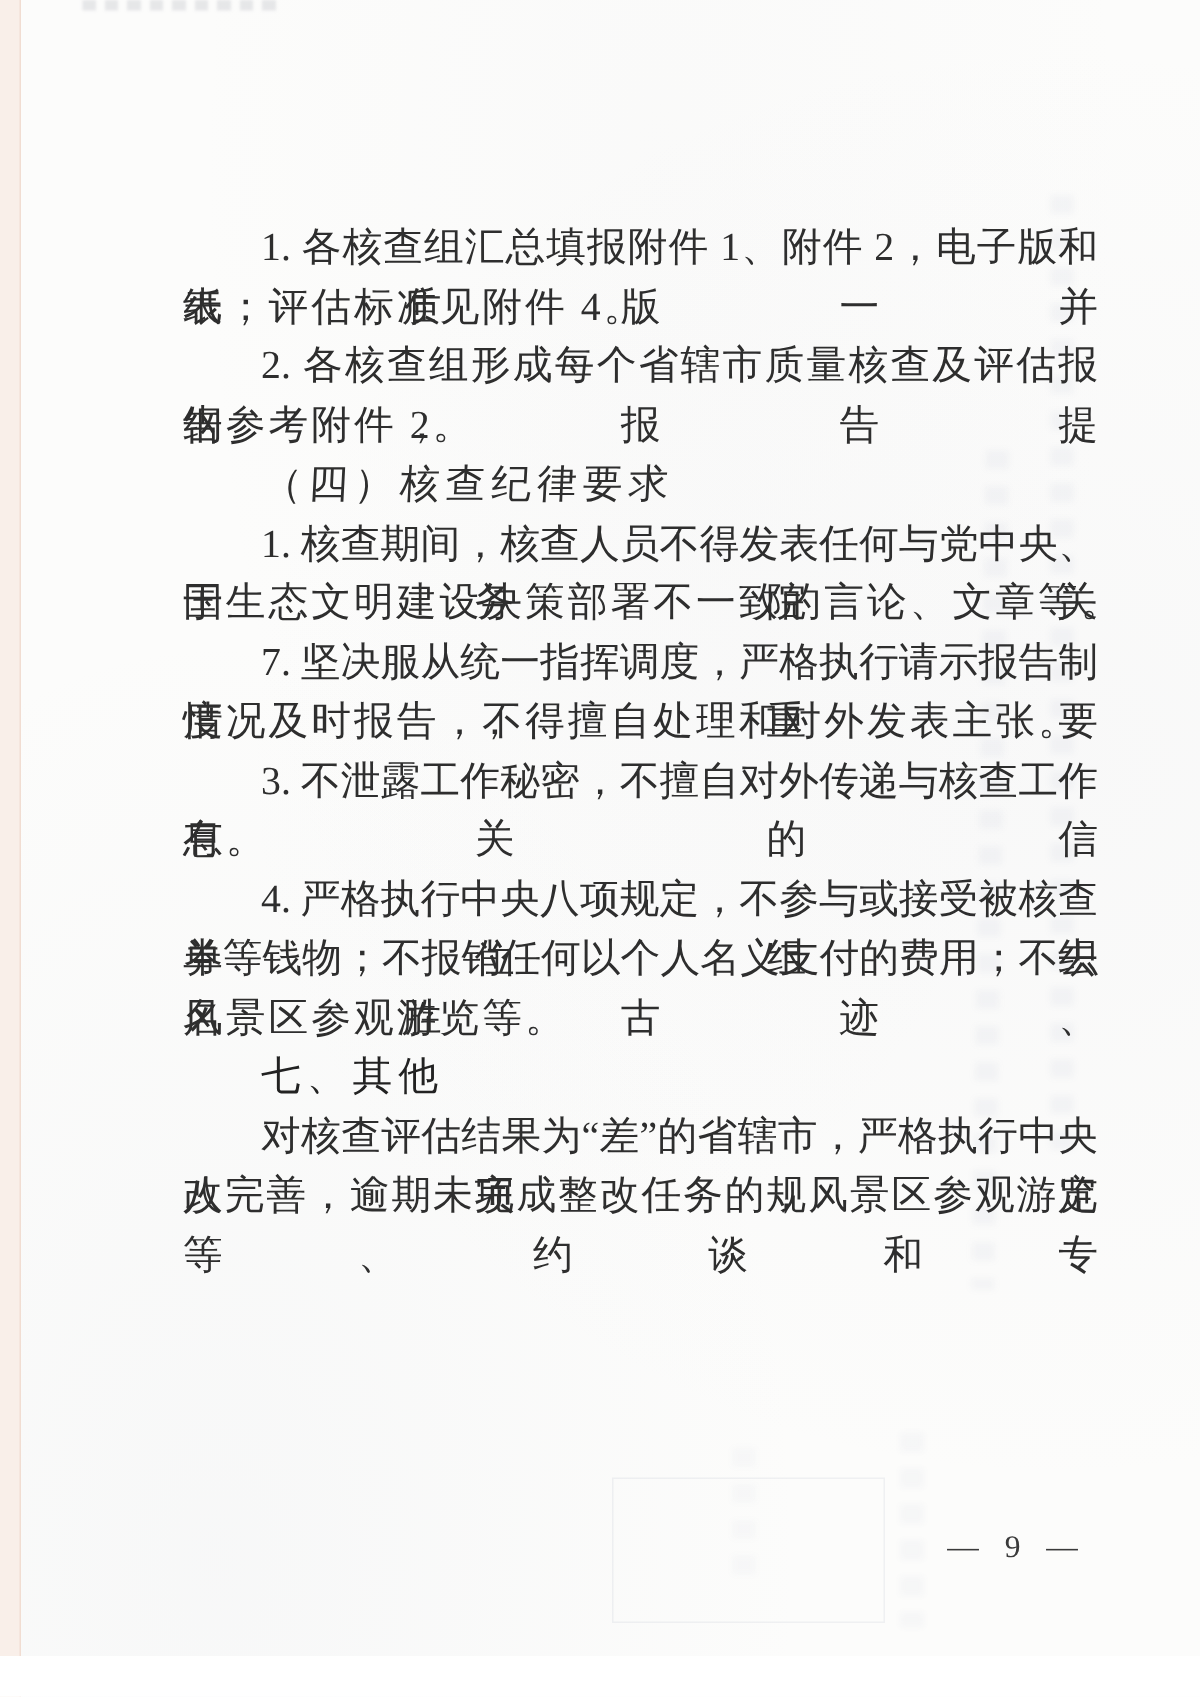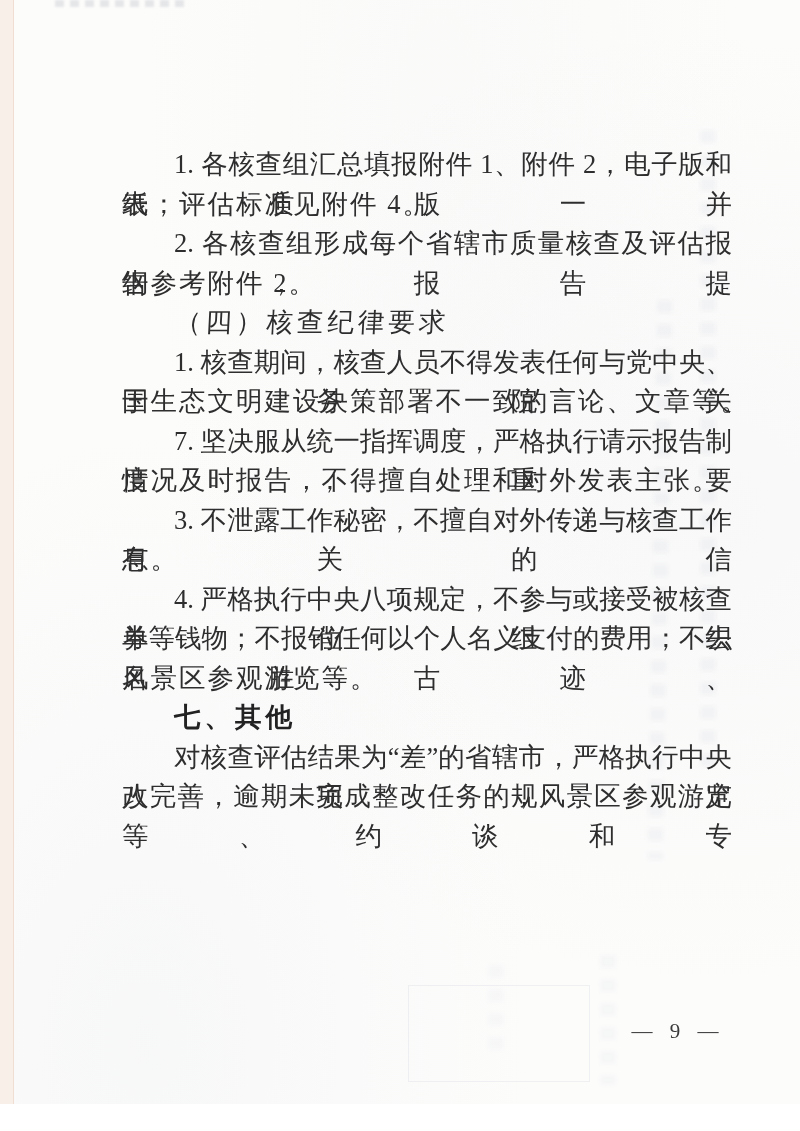--- a/index.html
+++ b/index.html
@@ -90,21 +90,21 @@
     letter-spacing: 0;
   }
   .line.indent { text-indent: 52px; }
   .line.heading-kaiti {
     transform: skewX(-3deg);
     transform-origin: left bottom;
     letter-spacing: 4px;
   }
   .line.heading-bold {
     font-family: "Liberation Sans", sans-serif;
-    font-weight: 700;
+    font-weight: 400;
     letter-spacing: 4px;
     color: #222;
   }
 
   .page-number {
     position: absolute;
     left: 598px; top: 1016px;
     width: 160px; height: 30px;
     line-height: 30px;
     text-align: center;

